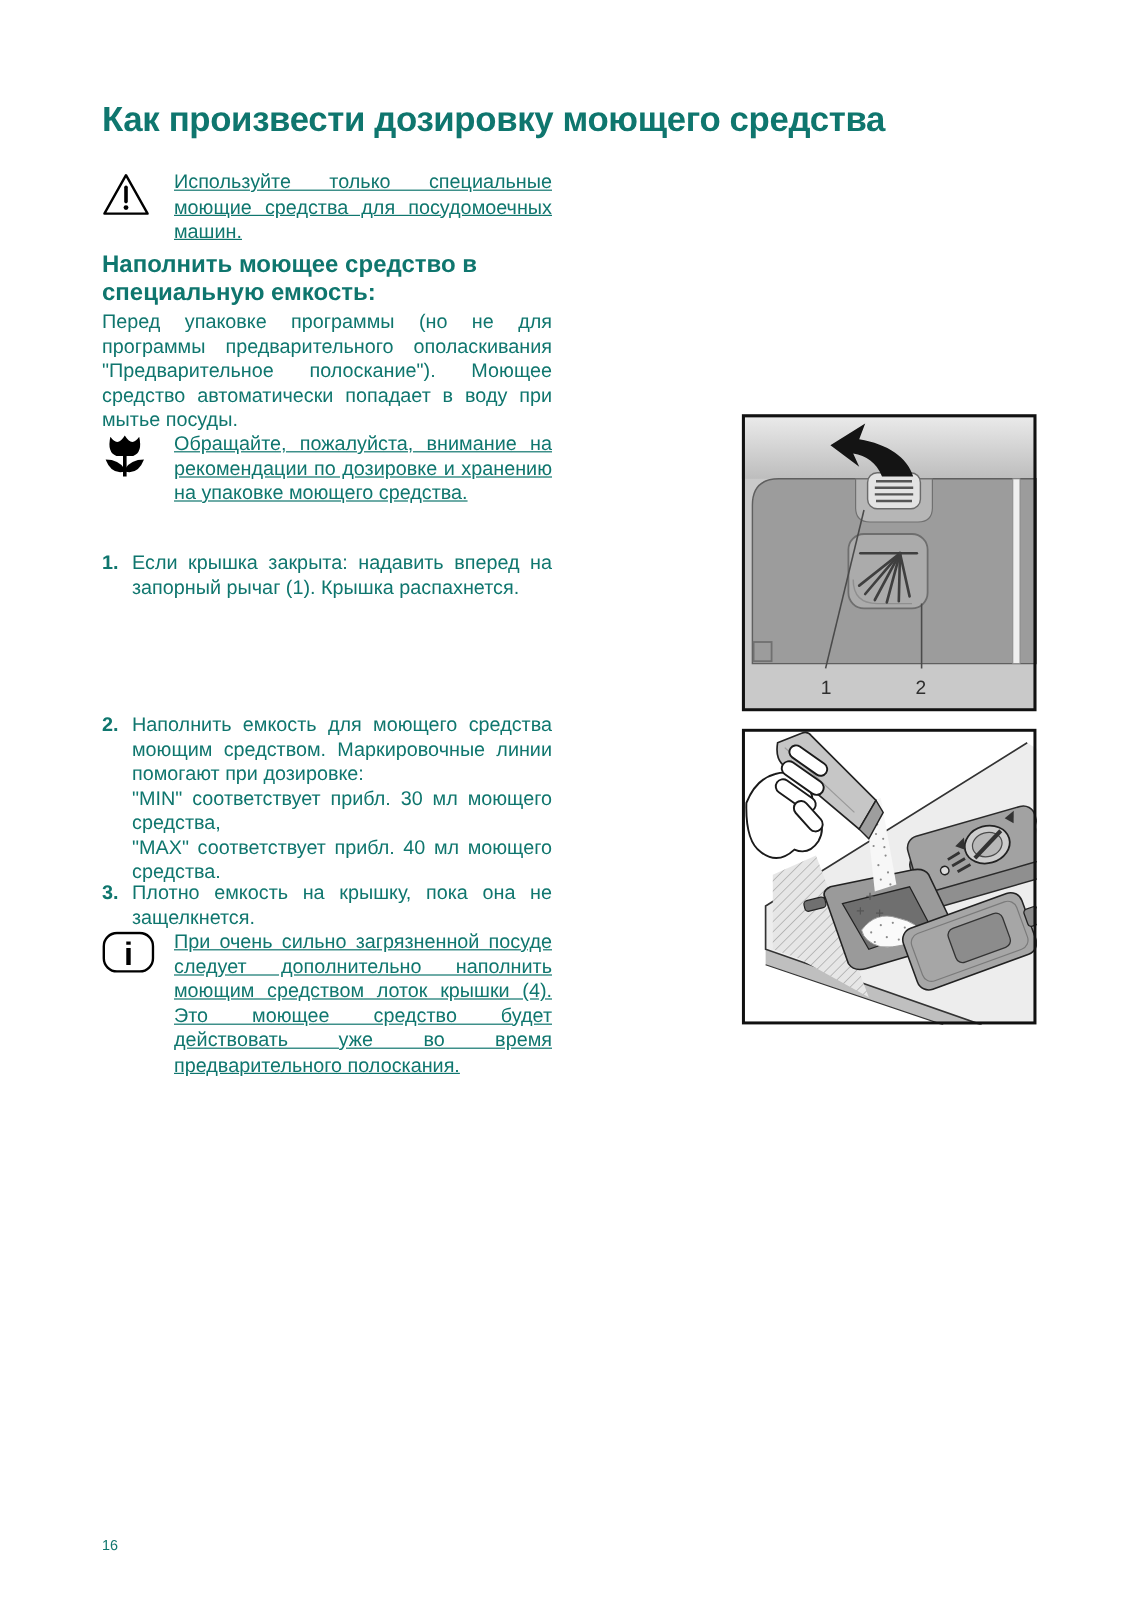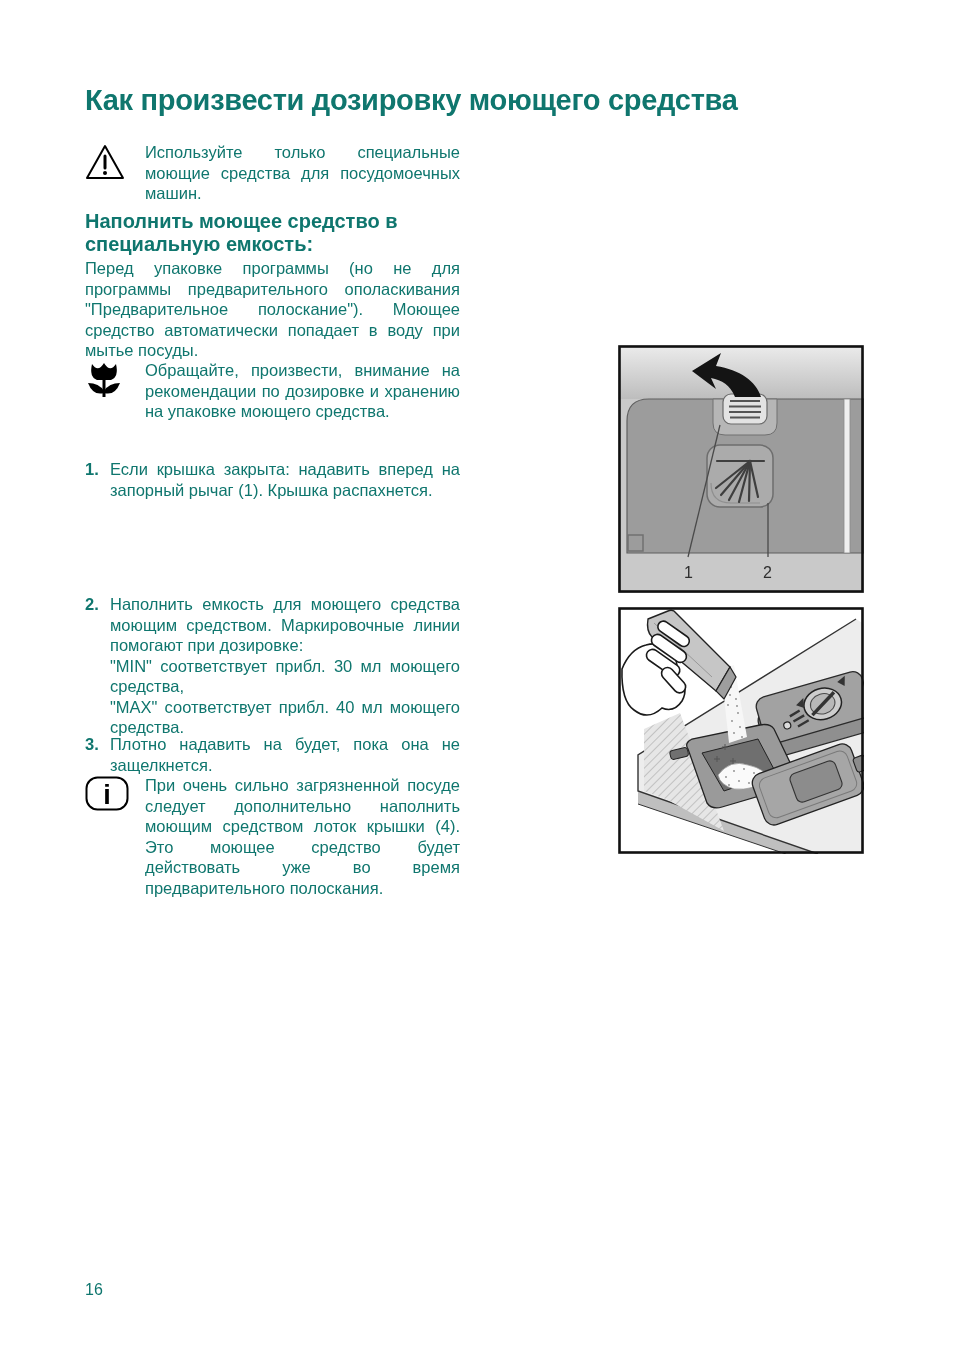--- a/index.html
+++ b/index.html
@@ -12,36 +12,36 @@
     font-size:29px; font-weight:bold; letter-spacing:-0.3px; white-space:nowrap;
   }
   .para {
     position:absolute; left:85px; width:375px;
     font-size:16.5px; line-height:20.5px; text-align:justify; white-space:pre-line;
   }
   .subheading {
     position:absolute; left:85px; top:210px; width:355px; margin:0;
     font-size:20px; font-weight:bold; line-height:23px;
   }
-  .icon-block { position:absolute; left:85px; width:375px; }
+  .icon-block { position:absolute; left:85px; width:375px;text-decoration:underline; }
   .icon-block .blk-icon { position:absolute; left:0; top:1px; }
   .icon-block .blk-text {
     margin-left:60px; font-size:16.5px; line-height:20.5px; text-align:justify;
   }
   .step { position:absolute; left:85px; width:375px; }
   .step .num {
     position:absolute; left:0; top:0; width:24px;
     font-size:16.5px; line-height:20.5px; font-weight:bold;
   }
   .step .txt {
     margin-left:25px; font-size:16.5px; line-height:20.5px;
     text-align:justify; white-space:pre-line;
   }
   .figure { position:absolute; left:618px; }
-  .page-number { position:absolute; left:85px; top:1281px; font-size:16px; }
+  .page-number { position:absolute; left:85px; top:1281px; font-size:12px; }
   svg text { font-family:"Liberation Sans", sans-serif; }
 </style>
 </head>
 <body>
 
 <div class="page">
 
   <h1 class="title">Как произвести дозировку моющего средства</h1>
 
   <div class="icon-block" style="top:142px">
@@ -57,37 +57,37 @@
 
   <div class="para" style="top:258px">Перед упаковке программы (но не для программы предварительного ополаскивания "Предварительное полоскание"). Моющее средство автоматически попадает в воду при мытье посуды.</div>
 
   <div class="icon-block" style="top:360px">
     <svg class="blk-icon" width="38" height="40" viewBox="0 0 38 40">
       <path d="M7 3 Q 4 16 12 19 L 26 19 Q 34 16 31 3 Q 25 12 19 2 Q 13 12 7 3 Z" fill="#000"></path>
       <path d="M19 19 L19 36" stroke="#000" stroke-width="3"></path>
       <path d="M19 32 Q 8 35 3 22 Q 14 22 19 30 Z" fill="#000"></path>
       <path d="M19 32 Q 30 35 35 22 Q 24 22 19 30 Z" fill="#000"></path>
     </svg>
-    <div class="blk-text">Обращайте, произвести, внимание на рекомендации по дозировке и хранению на упаковке моющего средства.</div>
+    <div class="blk-text">Обращайте, пожалуйста, внимание на рекомендации по дозировке и хранению на упаковке моющего средства.</div>
   </div>
 
 
   <div class="step" style="top:459px">
     <span class="num">1.</span>
     <div class="txt">Если крышка закрыта: надавить вперед на запорный рычаг (1). Крышка распахнется.</div>
   </div>
   <div class="step" style="top:594px">
     <span class="num">2.</span>
     <div class="txt">Наполнить емкость для моющего средства моющим средством. Маркировочные линии помогают при дозировке:
 "MIN" соответствует прибл. 30&nbsp;мл моющего средства,
 "MAX" соответствует прибл. 40&nbsp;мл моющего средства.</div>
   </div>
   <div class="step" style="top:734px">
     <span class="num">3.</span>
-    <div class="txt">Плотно надавить на будет, пока она не защелкнется.</div>
+    <div class="txt">Плотно емкость на крышку, пока она не защелкнется.</div>
   </div>
 
   <div class="icon-block" style="top:775px">
     <svg class="blk-icon" width="44" height="36" viewBox="0 0 44 36">
       <rect x="1.5" y="1.5" width="41" height="32" rx="11" fill="none" stroke="#000" stroke-width="2"></rect>
       <text x="22" y="28" text-anchor="middle" font-family="DejaVu Serif, serif" font-weight="bold" font-size="27" fill="#000">i</text>
     </svg>
     <div class="blk-text">При очень сильно загрязненной посуде следует дополнительно наполнить моющим средством лоток крышки (4). Это моющее средство будет действовать уже во время предварительного полоскания.</div>
   </div>
 

